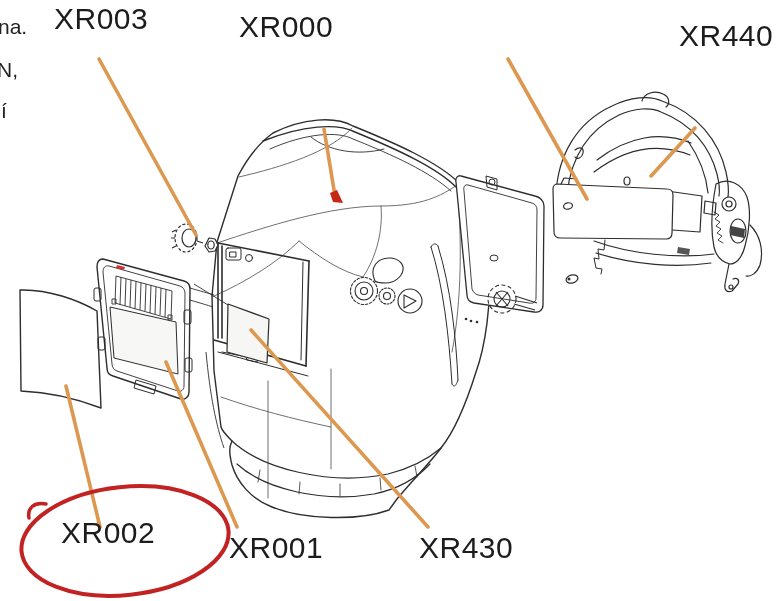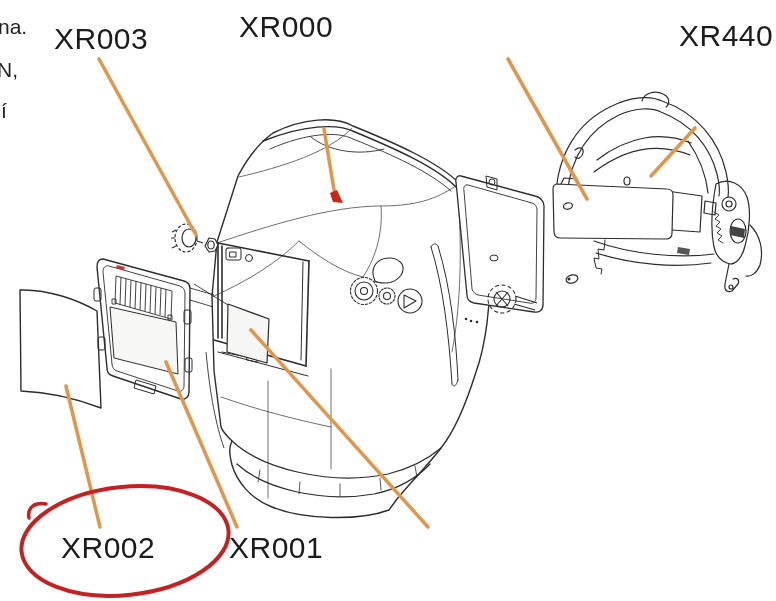--- a/index.html
+++ b/index.html
@@ -5,25 +5,25 @@
   html,body{margin:0;padding:0;background:#ffffff;}
   .stage{
     position:relative;width:776px;height:601px;background:#ffffff;overflow:hidden;
     font-family:"Liberation Sans", sans-serif;
   }
   .stage svg{position:absolute;left:0;top:0;}
   .part-label{
     position:absolute;font-size:30px;line-height:34px;color:#1c1c1c;
     white-space:nowrap;letter-spacing:0.5px;
   }
-  .lb-xr003{left:54px;top:22px;}
+  .lb-xr003{left:54px;top:2px;}
   .lb-xr000{left:239px;top:10px;}
   .lb-xr410{left:459px;top:7px;}
   .lb-xr440{left:679px;top:19px;}
-  .lb-xr002{left:61px;top:531px;}
+  .lb-xr002{left:61px;top:516px;}
   .lb-xr001{left:229px;top:531px;text-align:right;}
   .lb-xr430{left:419px;top:531px;}
   .edge-frag{
     position:absolute;font-size:21px;color:#222;white-space:nowrap;
   }
   .fr-1{left:-2px;top:15px;}
   .fr-2{left:-3px;top:58px;}
   .fr-3{left:1px;top:99px;}
 </style>
 </head>
@@ -222,18 +222,19 @@
       <ellipse class="redline" cx="125" cy="541" rx="104" ry="54" stroke-width="4" transform="rotate(-6 125 541)" stroke="#c32222"></ellipse>
       <path class="redline" stroke-width="3.5" d="M46,504 C34,502 27,508 29,518" stroke="#c32222"></path>
     </g>
   </svg>
 
   <div class="part-label lb-xr003">XR003</div>
   <div class="part-label lb-xr000">XR000</div>
   <div class="part-label lb-xr440">XR440</div>
   <div class="part-label lb-xr002">XR002</div>
   <div class="part-label lb-xr001">XR001</div>
+  <div class="part-label lb-xr430">XR430</div>
 
   <div class="edge-frag fr-1">na.</div>
   <div class="edge-frag fr-2">N,</div>
   <div class="edge-frag fr-3">í</div>
 
 </div>
 
 </body></html>

